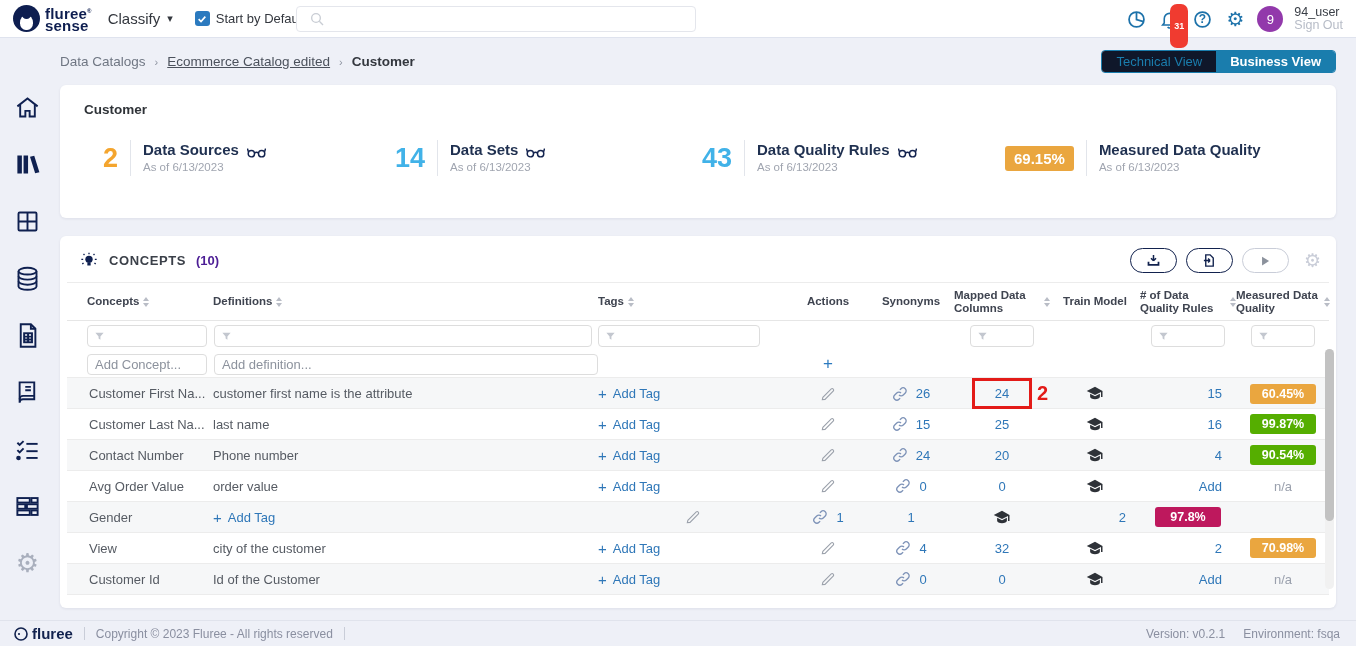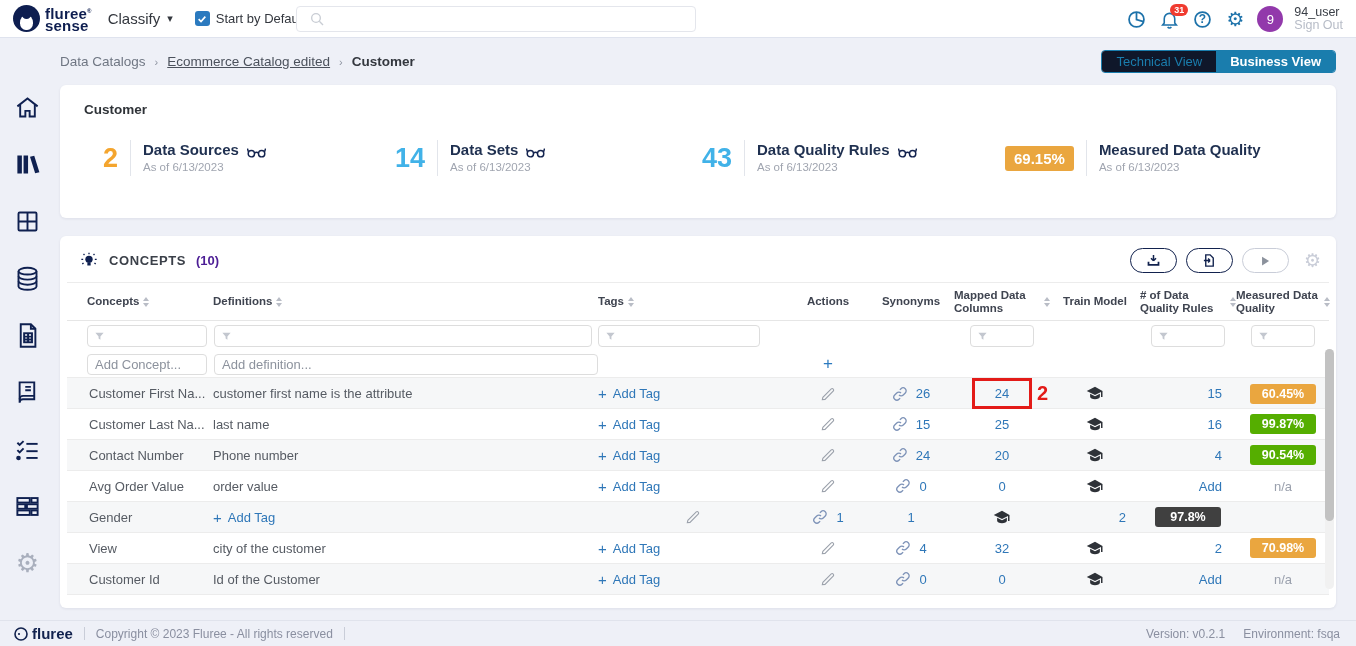--- a/index.html
+++ b/index.html
@@ -30,21 +30,21 @@
   .chk-label { font-size:13px; color:#33373e; }
   .searchbar { position:absolute; left:296px; top:6px; width:400px; height:26px; border:1px solid #e4e6ec;
     border-radius:4px; background:#fff; display:flex; align-items:center; padding:0 8px 0 12px; }
   .searchbar input { flex:1; border:none; outline:none; font-size:13.5px; color:#444; background:transparent;
     font-family:"Liberation Sans",sans-serif; }
   .searchbar input::placeholder { color:#9aa0ad; }
   .nav-right { position:absolute; right:13px; top:0; height:38px; display:flex; align-items:center; gap:11px; }
   .nav-icon { width:22px; height:22px; display:flex; align-items:center; justify-content:center; cursor:pointer; position:relative; }
   .nav-gear { font-size:20px; color:#1d72aa; line-height:20px; }
   .badge { position:absolute; top:-4px; left:12px; background:#f03b30; color:#fff; font-size:9px; font-weight:bold;
-    border-radius:7px; padding:1px 4px; line-height:10px; }
+    border-radius:7px; padding:17px 4px; line-height:10px; }
   .avatar { width:26px; height:26px; border-radius:50%; background:#9239ab; color:#fff; font-size:13px;
     display:flex; align-items:center; justify-content:center; }
   .user-block { line-height:13px; font-size:12.5px; }
   .user-name { color:#3a3f47; }
   .signout { color:#b7bcc7; }
 
   
   .sidebar { position:absolute; top:38px; left:0; width:55px; bottom:26px; display:flex; flex-direction:column;
     align-items:center; padding-top:55px; gap:29px; }
   .side-item { width:28px; height:28px; display:flex; align-items:center; justify-content:center; cursor:pointer; }
@@ -682,21 +682,21 @@
             <span class="blue-num">1</span>
           </div>
     <div class="cell-center">
             <svg width="18" height="15" viewBox="0 0 24 20" fill="#2e3238">
               <path d="M12 1 1 6.5 12 12l8-4v6.5h2V6.5L12 1z"></path>
               <path d="M5.5 10.2v4.1c0 1.8 2.9 3.2 6.5 3.2s6.5-1.4 6.5-3.2v-4.1L12 13.5l-6.5-3.3z"></path>
             </svg>
           </div>
     <div class="rules-cell">2</div>
     <div class="cell-center">
-            <span class="q-badge" style="background:#404040">97.8%</span>
+            <span class="q-badge" style="background:#be185d">97.8%</span>
           </div>
         </div>
         <div class="grid-row trow">
     <div><span class="dots"></span></div>
     <div class="c-concept">View</div>
     <div class="c-def">city of the customer</div>
     <div>
             <span class="addtag"><span class="pl">+</span>Add Tag</span>
           </div>
     <div class="cell-center">

